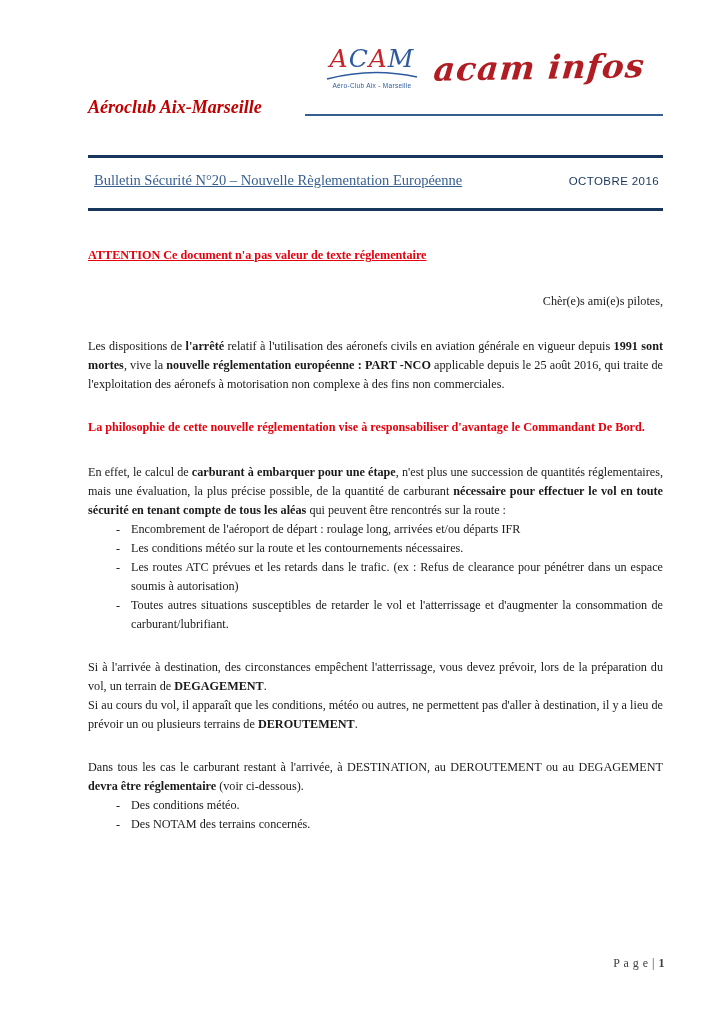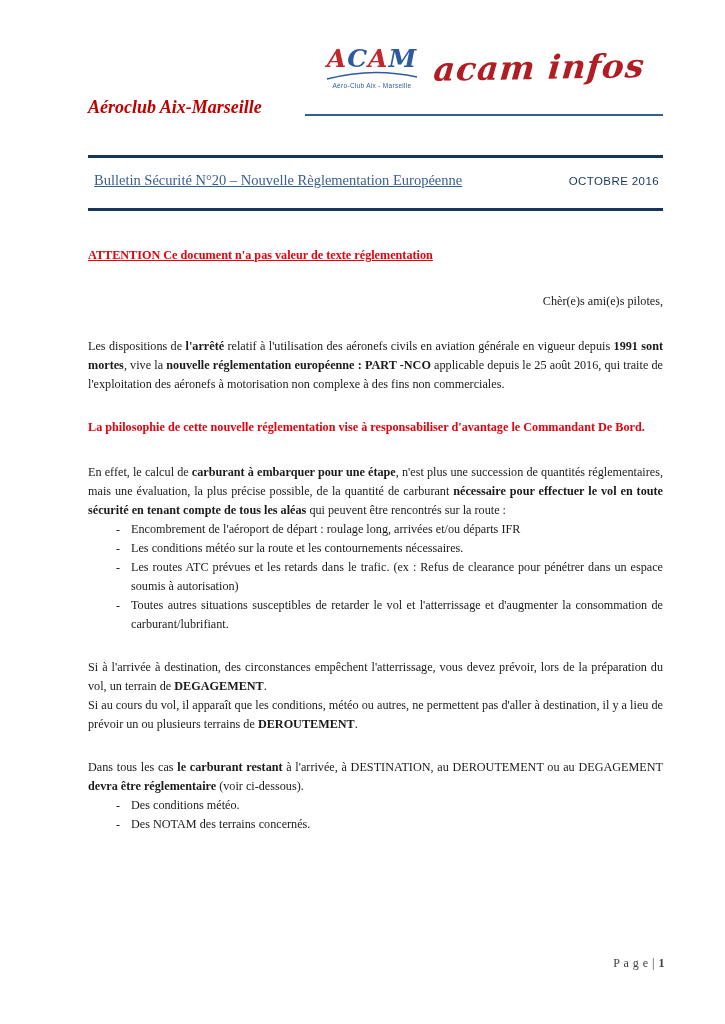--- a/index.html
+++ b/index.html
@@ -27,21 +27,21 @@
     font-size:18px;font-style:italic;font-weight:bold;
     color:var(--accent-red);
     white-space:nowrap;
   }
   .logo{
     position:absolute;left:316px;top:46px;width:112px;
     text-align:center;line-height:1;
   }
   .logo-acronym{
     font-family:"DejaVu Serif", serif;
-    font-size:25px;font-weight:bold;font-style:italic;
+    font-size:25px;font-weight:normal;font-style:italic;
     letter-spacing:1px;
   }
   .logo-swoosh{display:block;margin:0 auto;}
   .logo-caption{
     font-size:6.5px;color:var(--caption-blue);
     font-family:"Liberation Sans", sans-serif;
     margin-top:2px;letter-spacing:.3px;
   }
   .script-title{
     position:absolute;left:434px;top:48px;
@@ -125,21 +125,21 @@
 
   <div class="rule rule-top"></div>
   <div class="title-row">
     <span class="bulletin-title">Bulletin Sécurité N°20 – Nouvelle Règlementation Européenne</span>
     <span class="issue-date">OCTOBRE 2016</span>
   </div>
   <div class="rule rule-bottom"></div>
 
   <div class="content">
 
-    <div class="warning">ATTENTION Ce document n'a pas valeur de texte réglementation</div>
+    <div class="warning">ATTENTION Ce document n'a pas valeur de texte réglementaire</div>
 
     <div class="greeting">Chèr(e)s ami(e)s pilotes,</div>
 
     <div class="para"><span>Les dispositions de </span><span style="font-weight: bold;">l'arrêté</span><span> relatif à l'utilisation des aéronefs civils en aviation générale en vigueur depuis </span><span style="font-weight: bold;">1991 sont mortes</span><span>, vive la </span><span style="font-weight: bold;">nouvelle réglementation européenne : PART -NCO</span><span> applicable depuis le 25 août 2016, qui traite de l'exploitation des aéronefs à motorisation non complexe à des fins non commerciales.</span></div>
 
     <div class="para-red">La philosophie de cette nouvelle réglementation vise à responsabiliser d'avantage le Commandant De Bord.</div>
 
     <div class="group">
       <div><span>En effet, le calcul de </span><span style="font-weight: bold;">carburant à embarquer pour une étape</span><span>, n'est plus une succession de quantités réglementaires, mais une évaluation, la plus précise possible, de la quantité de carburant </span><span style="font-weight: bold;">nécessaire pour effectuer le vol en toute sécurité en tenant compte de tous les aléas</span><span> qui peuvent être rencontrés sur la route :</span></div>
       <div>
@@ -161,21 +161,21 @@
         </div>
       </div>
     </div>
 
     <div class="group">
       <div><span>Si à l'arrivée à destination, des circonstances empêchent l'atterrissage, vous devez prévoir, lors de la préparation du vol, un terrain de </span><span style="font-weight: bold;">DEGAGEMENT</span><span>.</span></div>
       <div><span>Si au cours du vol, il apparaît que les conditions, météo ou autres, ne permettent pas d'aller à destination, il y a lieu de prévoir un ou plusieurs terrains de </span><span style="font-weight: bold;">DEROUTEMENT</span><span>.</span></div>
     </div>
 
     <div class="group">
-      <div><span>Dans tous les cas </span><span style="font-weight: bold;">le carburant restant</span><span> à l'arrivée, à DESTINATION, au DEROUTEMENT ou au DEGAGEMENT </span><span style="font-weight: bold;">devra être réglementaire</span><span> (voir ci-dessous).</span></div>
+      <div><span>Dans tous les cas </span><span style="font-weight: normal;">le carburant restant</span><span> à l'arrivée, à DESTINATION, au DEROUTEMENT ou au DEGAGEMENT </span><span style="font-weight: bold;">devra être réglementaire</span><span> (voir ci-dessous).</span></div>
       <div>
         <div class="dash-item">
           <span class="dash-marker">-</span>
           <span class="dash-text">Des conditions météo.</span>
         </div>
         <div class="dash-item">
           <span class="dash-marker">-</span>
           <span class="dash-text">Des NOTAM des terrains concernés.</span>
         </div>
       </div>

